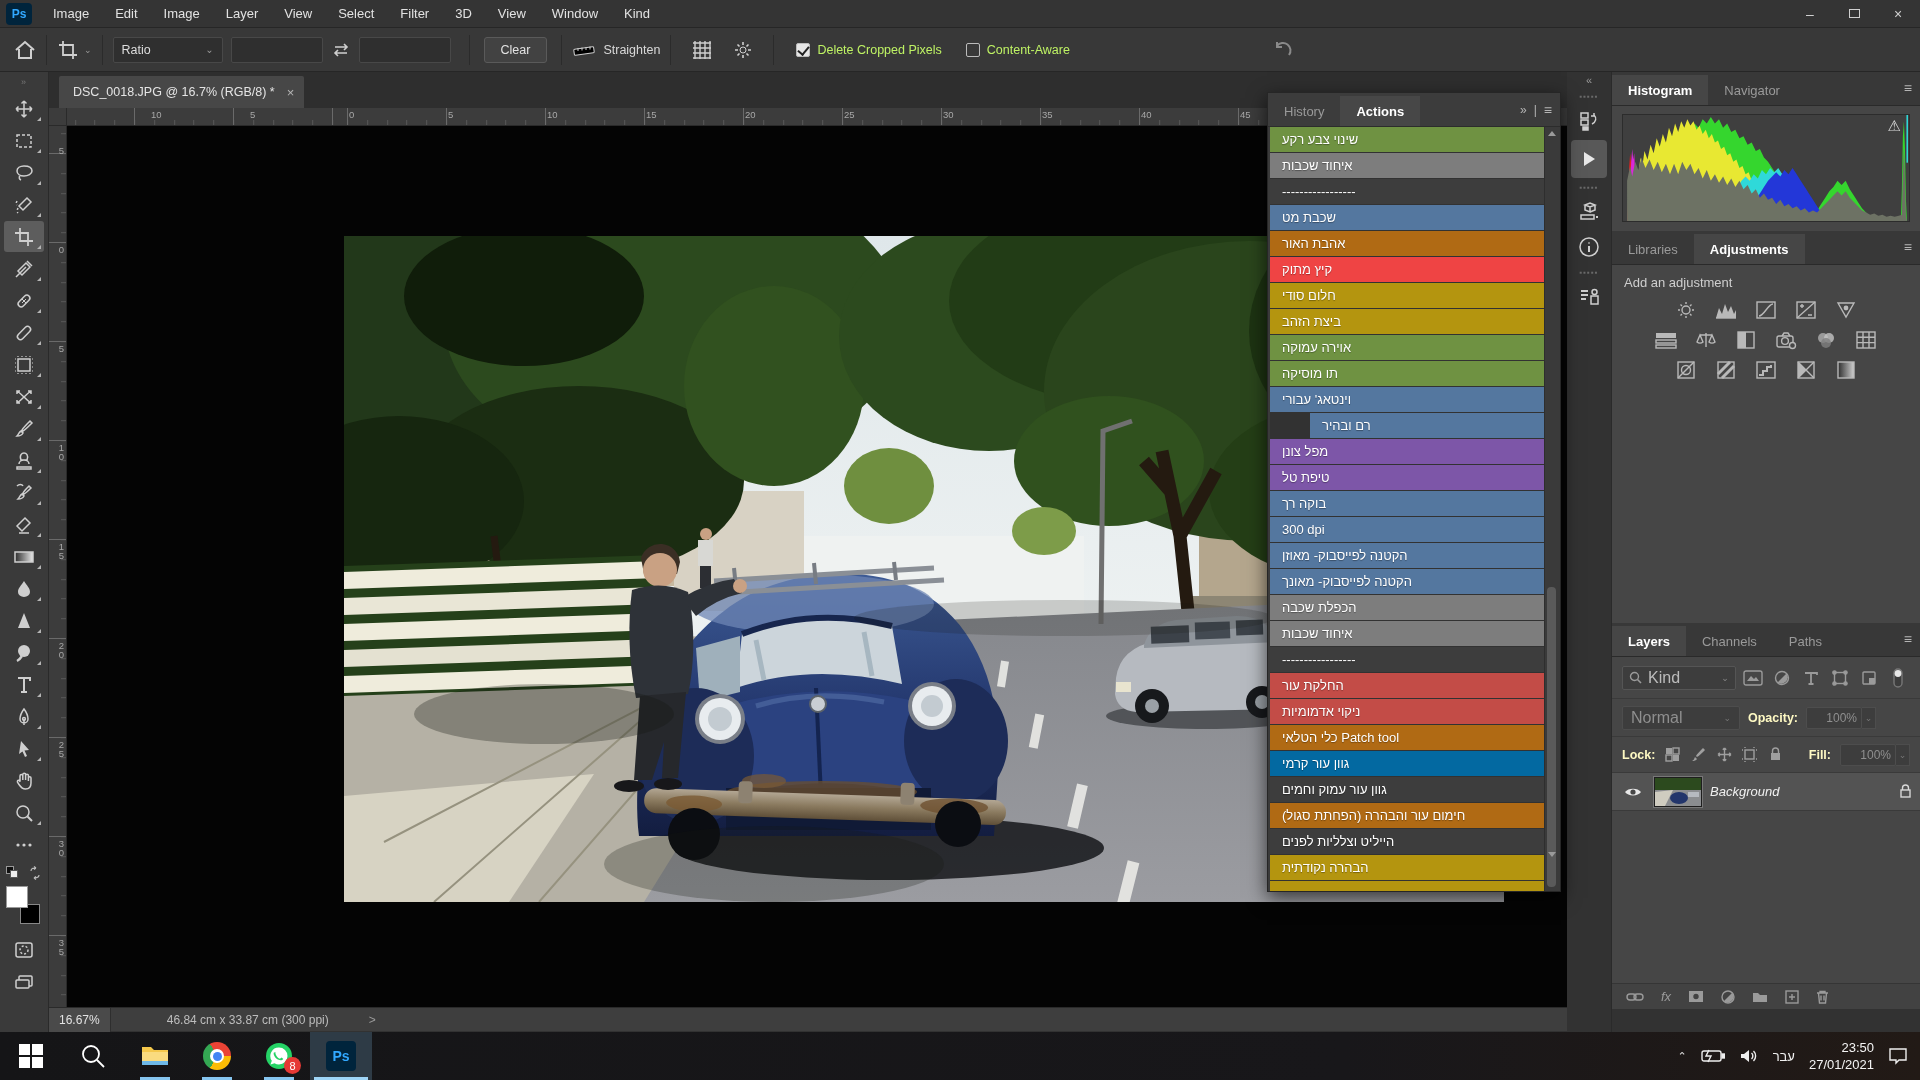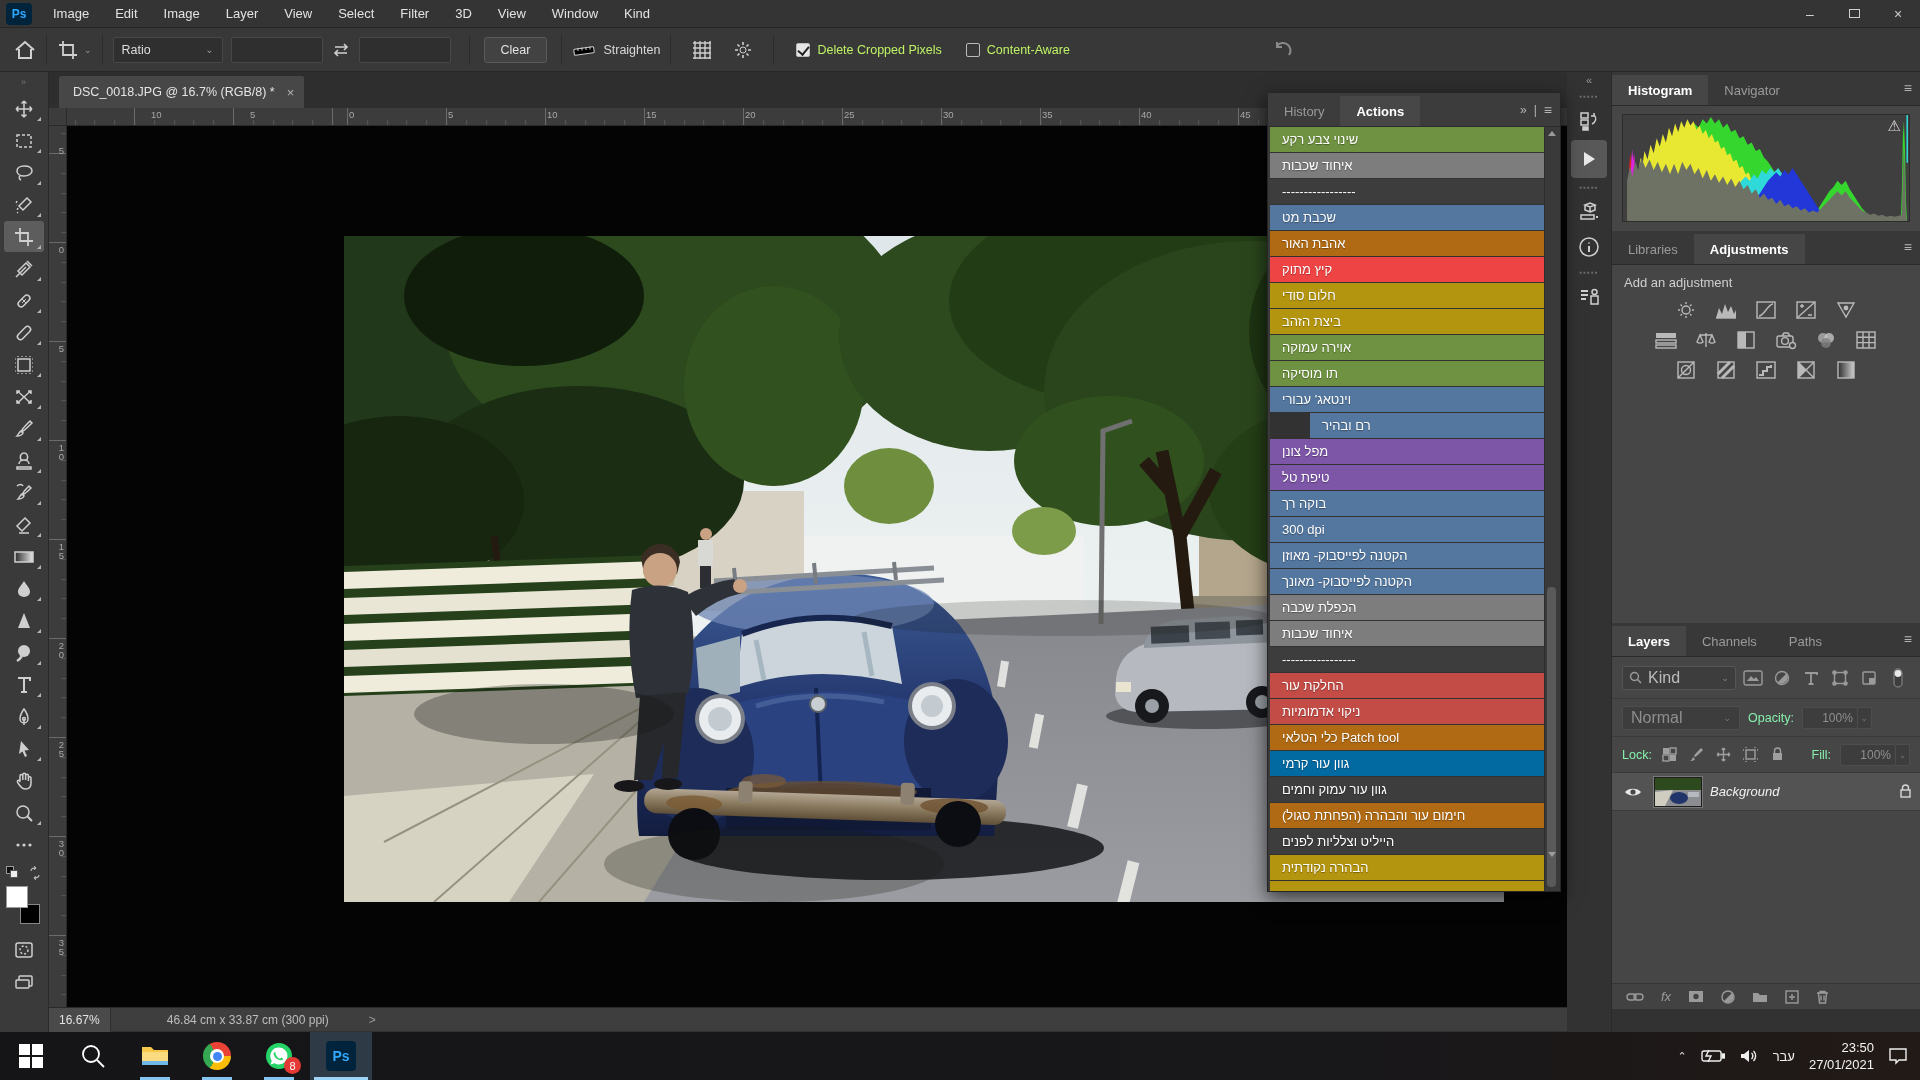--- a/index.html
+++ b/index.html
@@ -99,21 +99,21 @@
   .layers-body{height:323px;position:relative;}
   .lrow{display:flex;align-items:center;padding:0 10px;border-bottom:1px solid #3a3a3a;}
   .filter-row{height:42px;gap:6px;}
   .kind-box{width:118px;height:24px;background:#3d3d3d;border:1px solid #555;border-radius:2px;display:flex;align-items:center;padding:0 6px;color:#bbb;gap:6px;}
   .kind-box .chev{margin-left:auto;color:#888;font-size:9px;}
   .fil-ic{width:24px;height:22px;display:flex;align-items:center;justify-content:center;}
   .fil-ic svg{stroke:#9a9a9a;fill:none;stroke-width:1.4;}
   .blend-row{height:38px;gap:8px;}
   .blend-box{width:118px;height:24px;background:#3d3d3d;border:1px solid #4d4d4d;border-radius:2px;display:flex;align-items:center;padding:0 8px;color:#8f8f8f;}
   .blend-box .chev{margin-left:auto;color:#777;font-size:9px;}
-  .dim-label{color:#86efac;font-size:12.5px;}
+  .dim-label{color:#fef9c3;font-size:12.5px;font-weight:bold;}
   .val-box{width:56px;height:22px;background:#3d3d3d;border:1px solid #4d4d4d;border-radius:2px;display:flex;align-items:center;justify-content:flex-end;padding:0 4px;color:#8f8f8f;font-size:12px;}
   .val-chev{width:14px;height:22px;display:flex;align-items:center;justify-content:center;color:#777;font-size:9px;border:1px solid #4d4d4d;border-left:none;background:#3d3d3d;}
   .lock-row{height:36px;gap:9px;}
   .lock-ic svg{stroke:#9f9f9f;fill:none;stroke-width:1.4;}
   .layer-row{height:38px;background:#535353;display:flex;align-items:center;gap:8px;padding:0 8px;border-bottom:1px solid #3a3a3a;}
   .eye{width:26px;display:flex;justify-content:center;}
   .thumb{width:48px;height:30px;border:1px solid #1e1e1e;outline:1px solid #777;}
   .layer-name{font-size:13px;font-style:italic;color:#f0f0f0;}
   .layer-lock{margin-left:auto;}
   .layers-rest{height:172px;background:#464646;}

